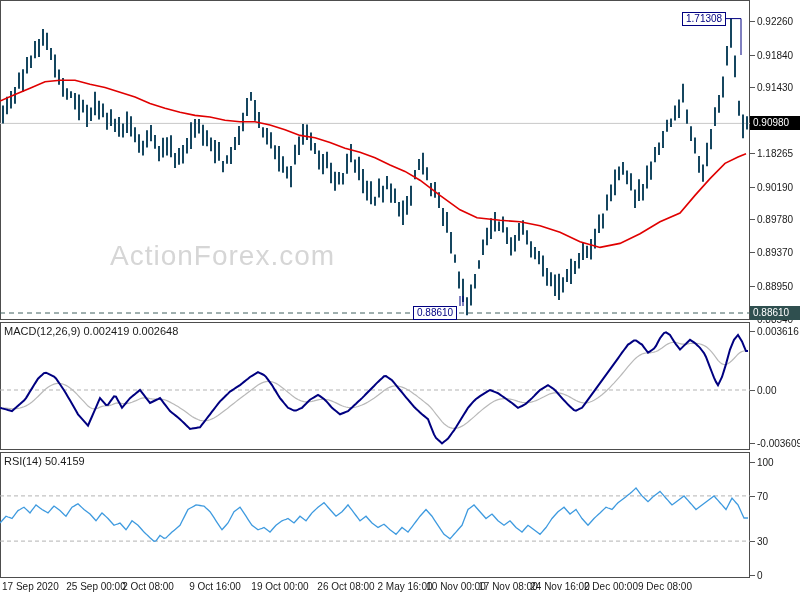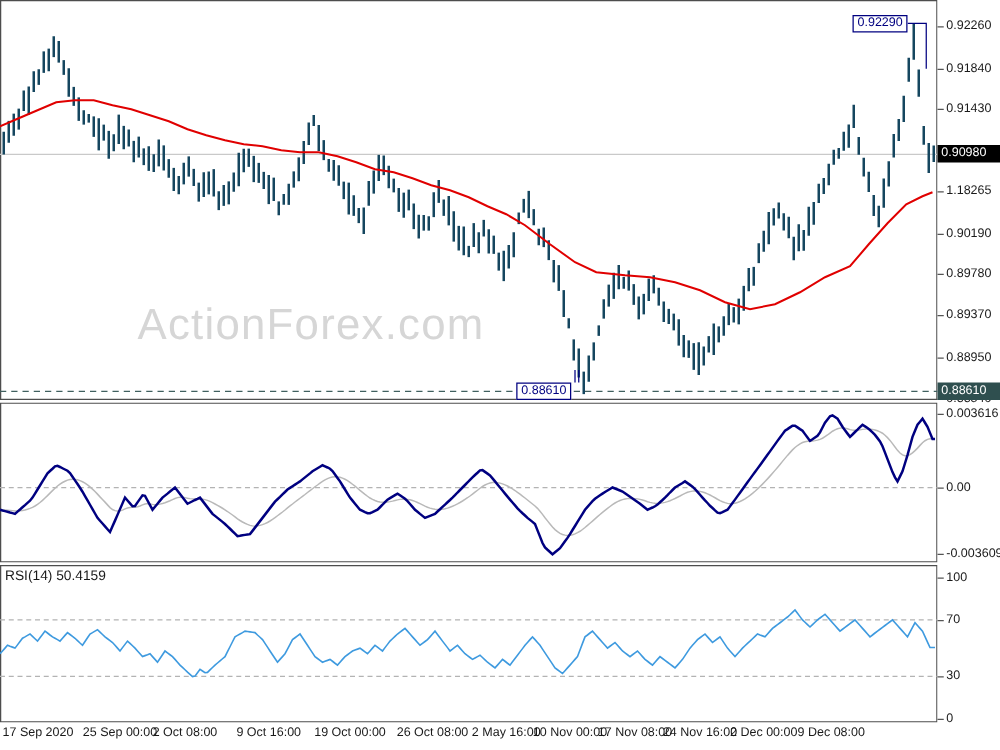--- a/index.html
+++ b/index.html
@@ -4,21 +4,21 @@
 <style>
   html,body{margin:0;padding:0;background:#fff;}
   body{width:800px;height:600px;overflow:hidden;font-family:"Liberation Sans",sans-serif;}
   .wrap{position:relative;width:800px;height:600px;background:#fff;}
   .panel{position:absolute;left:0;width:750px;}
   #p-price{top:0;height:320px;}
   #p-macd{top:322px;height:128px;}
   #p-rsi{top:452px;height:141px;text-align:center;}
   .panel svg{position:absolute;left:0;top:0;display:block;z-index:2;}
   .plabel{position:absolute;left:4px;top:3px;font-size:11px;color:#1a1a1a;z-index:5;white-space:nowrap;}
-  .watermark{position:absolute;left:110px;top:240px;font-size:35px;color:#d6d6d6;letter-spacing:1px;z-index:1;}
+  .watermark{position:absolute;left:110px;top:240px;font-size:28px;color:#d6d6d6;letter-spacing:1px;z-index:1;}
   .lvlbox{position:absolute;height:12px;line-height:12px;font-size:10px;color:#000080;border:1px solid #000080;background:#fff;padding:0 3px;z-index:6;white-space:nowrap;}
   #box-res{left:682px;top:12px;}
   #box-sup{left:413px;top:306px;}
   .badge{position:absolute;left:750px;width:50px;height:14px;line-height:14px;font-size:10px;color:#fff;background:#000;padding-left:3px;box-sizing:border-box;z-index:6;}
   .badge.sup{background:#2f4f4f;}
   #axis-right{position:absolute;left:750px;top:0;width:50px;height:600px;z-index:3;}
   #axis-bottom{position:absolute;left:0;top:578px;width:800px;height:22px;z-index:3;}
   .tick-label{position:absolute;left:7px;font-size:10px;color:#1a1a1a;transform:translateY(-50%);white-space:nowrap;}
   .tick-dash{position:absolute;left:0;width:5px;height:1px;background:#555;}
   .date-label{position:absolute;top:3px;font-size:10px;color:#1a1a1a;transform:translateX(-50%);white-space:nowrap;}
@@ -219,31 +219,32 @@
         <line x1="731" x2="731" y1="18.6" y2="47.8" stroke="#15465f" stroke-width="2"></line>
         <line x1="735" x2="735" y1="55.6" y2="77.3" stroke="#15465f" stroke-width="2"></line>
         <line x1="739" x2="739" y1="100.7" y2="115.7" stroke="#15465f" stroke-width="2"></line>
         <line x1="743" x2="743" y1="114.4" y2="138.3" stroke="#15465f" stroke-width="2"></line>
         <line x1="747" x2="747" y1="116.3" y2="129.5" stroke="#15465f" stroke-width="2"></line>
         <polyline points="0,101.0 15,94.6 30,88.2 45,81.8 60,80.2 75,80.2 90,84.2 105,87.4 120,92.2 135,97.0 150,103.4 165,108.2 180,112.2 195,115.4 210,117.0 225,120.2 240,121.8 255,121.8 270,125.0 285,129.8 300,135.4 315,137.8 330,142.6 345,148.2 360,152.2 375,157.8 390,165.0 405,171.4 420,180.2 440,195.4 460,209.8 477,217.8 500,220.2 520,221.8 540,225.8 560,232.2 580,241.8 600,247.4 620,243.4 640,233.8 660,221.8 680,213.0 695,195.4 710,178.6 725,163.4 738,157.0 746,153.8" fill="none" stroke="#e00000" stroke-width="1.6"></polyline>
         <polyline points="726,18.6 741,18.6 741,55" fill="none" stroke="#000080"></polyline>
         <line x1="460" x2="460" y1="295.99999999999983" y2="305.99999999999983" stroke="#000080"></line>
         <line x1="463" x2="463" y1="295.99999999999983" y2="305.99999999999983" stroke="#000080"></line>
       </svg>
-    <div class="lvlbox" id="box-res" style="top: 11.6px;">0.92290</div>
+    <div class="lvlbox" id="box-res" style="top: 11.6px;">1.71308</div>
     <div class="lvlbox" id="box-sup" style="top: 306px;">0.88610</div>
   </div>
 
   <div class="panel" id="p-macd">
     <svg id="svg-macd" width="750" height="128">
         <rect x="0.5" y="0.5" width="749" height="127" fill="none" stroke="#4d4d4d"></rect>
         <line x1="0" x2="750" y1="68" y2="68" stroke="#b3b3b3" stroke-dasharray="4 3"></line>
         <polyline points="0,85.8 2,85.9 4,86.0 6,86.1 8,86.3 10,86.5 12,86.8 14,86.8 16,86.7 18,86.4 20,86.0 22,85.4 24,84.7 26,83.9 28,82.8 30,81.5 32,80.0 34,78.3 36,76.4 38,74.5 40,72.5 42,70.5 44,68.6 46,66.8 48,65.3 50,64.0 52,63.0 54,62.1 56,61.6 58,61.4 60,61.5 62,61.8 64,62.5 66,63.4 68,64.5 70,65.9 72,67.5 74,69.3 76,71.2 78,73.3 80,75.5 82,77.6 84,79.7 86,81.9 88,84.1 90,85.6 92,86.5 94,86.8 96,86.7 98,86.1 100,85.1 102,84.4 104,84.0 106,83.9 108,83.8 110,83.4 112,82.8 114,81.9 116,81.2 118,80.9 120,81.1 122,81.5 124,81.7 126,81.6 128,81.3 130,80.8 132,80.2 134,79.4 136,78.6 138,77.7 140,76.8 142,76.1 144,75.8 146,75.8 148,76.1 150,76.6 152,76.9 154,77.1 156,77.2 158,77.2 160,77.1 162,77.3 164,77.7 166,78.3 168,79.1 170,80.1 172,81.2 174,82.3 176,83.4 178,84.6 180,85.9 182,87.2 184,88.6 186,90.0 188,91.5 190,93.1 192,94.4 194,95.6 196,96.6 198,97.5 200,98.3 202,98.7 204,98.9 206,98.7 208,98.3 210,97.7 212,96.9 214,96.0 216,94.8 218,93.5 220,92.1 222,90.6 224,89.1 226,87.6 228,86.0 230,84.3 232,82.7 234,81.2 236,79.6 238,78.1 240,76.6 242,75.1 244,73.6 246,72.0 248,70.5 250,69.0 252,67.4 254,66.0 256,64.5 258,63.1 260,61.9 262,60.9 264,60.1 266,59.6 268,59.4 270,59.5 272,59.8 274,60.5 276,61.4 278,62.5 280,63.9 282,65.4 284,66.9 286,68.6 288,70.3 290,71.9 292,73.5 294,75.0 296,76.4 298,77.5 300,78.4 302,79.2 304,79.6 306,79.8 308,79.8 310,79.6 312,79.3 314,78.9 316,78.4 318,77.9 320,77.5 322,77.3 324,77.3 326,77.5 328,77.8 330,78.4 332,79.1 334,80.0 336,80.9 338,81.9 340,82.9 342,83.8 344,84.5 346,85.0 348,85.4 350,85.6 352,85.6 354,85.4 356,85.0 358,84.5 360,83.8 362,83.0 364,82.1 366,81.1 368,80.0 370,78.8 372,77.5 374,76.2 376,74.8 378,73.3 380,71.7 382,70.2 384,68.6 386,67.2 388,66.0 390,65.1 392,64.4 394,64.0 396,63.9 398,64.1 400,64.5 402,65.1 404,65.9 406,66.8 408,67.9 410,69.1 412,70.4 414,71.9 416,73.3 418,74.9 420,76.4 422,78.0 424,79.6 426,81.2 428,82.8 430,84.7 432,87.0 434,89.5 436,92.2 438,94.7 440,97.2 442,99.6 444,101.7 446,103.3 448,104.7 450,105.6 452,106.1 454,106.3 456,106.2 458,105.8 460,105.1 462,104.1 464,103.0 466,101.6 468,100.0 470,98.3 472,96.6 474,94.9 476,93.1 478,91.3 480,89.6 482,87.9 484,86.3 486,84.7 488,83.2 490,81.7 492,80.4 494,79.3 496,78.4 498,77.7 500,77.2 502,76.9 504,76.7 506,76.7 508,76.9 510,77.1 512,77.5 514,78.0 516,78.6 518,79.4 520,79.9 522,80.3 524,80.6 526,80.7 528,80.6 530,80.3 532,79.9 534,79.3 536,78.6 538,77.7 540,76.8 542,75.8 544,74.8 546,73.7 548,72.7 550,71.8 552,71.3 554,70.9 556,70.7 558,70.8 560,71.1 562,71.6 564,72.2 566,73.1 568,74.0 570,75.1 572,76.2 574,77.4 576,78.5 578,79.4 580,80.1 582,80.7 584,81.0 586,80.9 588,80.6 590,80.0 592,79.2 594,78.2 596,77.1 598,75.8 600,74.3 602,72.7 604,71.0 606,69.2 608,67.3 610,65.3 612,63.2 614,61.1 616,58.9 618,56.6 620,54.3 622,52.0 624,49.6 626,47.1 628,44.7 630,42.3 632,40.1 634,37.9 636,36.0 638,34.4 640,33.1 642,32.0 644,31.4 646,31.0 648,31.0 650,30.8 652,30.5 654,30.1 656,29.5 658,28.6 660,27.3 662,26.0 664,24.5 666,23.0 668,21.9 670,21.0 672,20.5 674,20.4 676,20.6 678,21.0 680,21.7 682,22.1 684,22.2 686,22.2 688,21.9 690,21.5 692,21.3 694,21.2 696,21.3 698,21.5 700,22.0 702,22.6 704,23.5 706,24.6 708,26.2 710,28.1 712,30.3 714,32.9 716,35.6 718,38.3 720,40.4 722,41.9 724,42.5 726,42.5 728,41.7 730,40.3 732,38.5 734,36.5 736,34.3 738,32.2 740,30.6 742,29.5 744,29.0 746,29.0 748,29.0" fill="none" stroke="#b9b9b9" stroke-width="1.2"></polyline>
         <polyline points="0,85.8 2,86.4 4,86.9 6,87.4 8,88.0 10,88.5 12,89.1 14,87.3 16,85.6 18,83.8 20,82.1 22,80.3 24,78.6 26,76.1 28,72.9 30,69.6 32,66.4 34,63.1 36,59.9 38,56.7 40,54.8 42,53.0 44,51.1 46,50.7 48,51.6 50,52.6 52,53.6 54,54.6 56,56.5 58,59.4 60,62.3 62,65.2 64,68.2 66,71.4 68,74.9 70,78.3 72,81.8 74,85.3 76,88.8 78,92.3 80,94.6 82,96.8 84,99.1 86,101.4 88,103.6 90,99.0 92,94.5 94,89.9 96,85.3 98,80.7 100,76.1 102,78.4 104,80.7 106,83.0 108,82.8 110,79.9 112,77.1 114,74.3 116,74.7 118,78.4 120,82.1 122,85.8 124,83.4 126,81.0 128,78.5 130,76.1 132,74.5 134,72.9 136,71.2 138,69.6 140,68.0 142,70.6 144,73.2 146,75.8 148,78.4 150,81.0 152,80.0 154,79.0 156,78.0 158,77.1 160,76.1 162,78.7 164,81.3 166,83.9 168,86.5 170,89.1 172,90.7 174,92.3 176,93.9 178,95.5 180,97.2 182,99.1 184,101.0 186,103.0 188,104.9 190,106.9 192,106.6 194,106.2 196,105.9 198,105.6 200,105.3 202,102.7 204,100.1 206,97.5 208,94.9 210,92.3 212,89.7 214,87.1 216,84.5 218,81.9 220,79.3 222,77.4 224,75.5 226,73.5 228,71.6 230,69.6 232,68.3 234,67.0 236,65.7 238,64.4 240,63.1 242,61.5 244,59.9 246,58.3 248,56.7 250,55.0 252,53.8 254,52.6 256,51.4 258,50.2 260,51.1 262,52.0 264,53.0 266,54.8 268,57.6 270,60.4 272,63.1 274,66.4 276,69.6 278,72.9 280,76.1 282,78.5 284,81.0 286,83.4 288,85.8 290,86.7 292,87.7 294,88.6 296,88.6 298,87.7 300,86.7 302,85.8 304,83.8 306,81.8 308,79.7 310,77.7 312,76.5 314,75.3 316,74.1 318,72.9 320,74.2 322,75.6 324,77.0 326,78.9 328,81.2 330,83.5 332,85.8 334,87.4 336,89.1 338,90.7 340,92.3 342,91.5 344,90.7 346,89.9 348,89.1 350,87.2 352,85.4 354,83.5 356,81.7 358,79.8 360,78.0 362,76.1 364,74.1 366,72.0 368,70.0 370,68.0 372,66.0 374,64.0 376,61.9 378,59.9 380,58.0 382,56.2 384,54.3 386,54.1 388,55.5 390,56.9 392,58.3 394,60.7 396,63.1 398,65.6 400,68.0 402,70.4 404,72.9 406,75.3 408,77.7 410,80.0 412,82.3 414,84.7 416,86.7 418,88.6 420,90.4 422,92.3 424,93.9 426,95.5 428,97.2 430,102.3 432,107.3 434,112.4 436,115.9 438,117.8 440,119.6 442,121.5 444,119.8 446,118.2 448,116.6 450,113.8 452,111.0 454,108.3 456,105.3 458,102.0 460,98.8 462,95.5 464,92.3 466,89.1 468,85.8 470,83.5 472,81.2 474,78.9 476,77.0 478,75.6 480,74.2 482,72.9 484,71.6 486,70.4 488,69.2 490,68.0 492,68.8 494,69.6 496,70.4 498,71.2 500,72.6 502,74.0 504,75.4 506,76.8 508,78.2 510,79.6 512,81.0 514,82.6 516,84.2 518,85.8 520,84.9 522,84.0 524,83.0 526,81.7 528,79.8 530,78.0 532,76.1 534,74.1 536,72.0 538,70.0 540,68.0 542,66.8 544,65.6 546,64.4 548,63.1 550,64.5 552,65.9 554,67.3 556,69.2 558,71.5 560,73.8 562,76.1 564,78.3 566,80.4 568,82.6 570,84.4 572,86.3 574,88.1 576,88.6 578,87.7 580,86.7 582,85.8 584,83.1 586,80.4 588,77.7 590,74.9 592,72.2 594,69.4 596,66.6 598,63.8 600,61.1 602,58.3 604,55.6 606,52.9 608,50.2 610,47.4 612,44.6 614,41.8 616,39.1 618,36.3 620,33.5 622,30.7 624,28.0 626,25.3 628,22.6 630,21.3 632,19.9 634,18.5 636,18.5 638,19.9 640,21.3 642,22.6 644,25.3 646,28.0 648,30.7 650,29.4 652,28.0 654,26.6 656,23.9 658,20.0 660,16.2 662,13.6 664,11.0 666,10.3 668,11.6 670,12.9 672,16.2 674,19.4 676,22.3 678,24.9 680,27.5 682,25.6 684,23.6 686,21.7 688,19.7 690,17.8 692,19.1 694,20.4 696,22.0 698,23.9 700,25.9 702,28.5 704,31.1 706,35.0 708,40.1 710,45.3 712,50.5 714,55.7 716,59.9 718,63.1 720,59.1 722,55.0 724,48.6 726,42.1 728,34.8 730,27.5 732,22.6 734,17.8 736,15.4 738,12.9 740,16.2 742,19.4 744,24.3 746,29.1 748,29.1" fill="none" stroke="#000080" stroke-width="2"></polyline>
       </svg>
+    <div class="plabel">MACD(12,26,9) 0.002419 0.002648</div>
   </div>
 
   <div class="panel" id="p-rsi">
     <svg id="svg-rsi" width="750" height="126">
         <rect x="0.5" y="0.5" width="749" height="125" fill="none" stroke="#4d4d4d"></rect>
         <line x1="0" x2="750" y1="43.9" y2="43.9" stroke="#b3b3b3" stroke-dasharray="4 3"></line>
         <line x1="0" x2="750" y1="89.1" y2="89.1" stroke="#b3b3b3" stroke-dasharray="4 3"></line>
         <polyline points="0,71.0 2,68.8 4,66.5 6,64.2 8,65.0 10,65.7 12,66.5 14,63.9 16,61.2 18,58.6 20,57.5 22,56.3 24,55.2 26,57.1 28,59.0 30,60.9 32,58.2 34,55.6 36,52.9 38,54.4 40,56.0 42,57.5 44,58.6 46,59.7 48,60.9 50,58.6 52,56.3 54,54.1 56,55.6 58,57.1 60,58.6 62,60.5 64,62.4 66,64.2 68,61.2 70,58.2 72,55.2 74,54.1 76,52.9 78,51.8 80,53.7 82,55.6 84,57.5 86,59.0 88,60.5 90,62.0 92,64.2 94,66.5 96,68.8 98,66.1 100,63.5 102,60.9 104,62.7 106,64.6 108,66.5 110,68.8 112,71.0 114,73.3 116,72.5 118,71.8 120,71.0 122,73.3 124,75.5 126,77.8 128,74.8 130,71.8 132,68.8 134,70.3 136,71.8 138,73.3 140,75.5 142,77.8 144,80.1 146,81.9 148,83.8 150,85.7 152,87.5 154,89.3 156,88.9 158,86.2 160,83.5 162,84.8 164,86.2 166,85.9 168,83.9 170,82.0 172,80.1 174,78.4 176,76.7 178,75.0 180,73.3 182,69.3 184,65.4 186,61.4 188,57.5 190,56.3 192,55.2 194,54.1 196,52.9 198,53.2 200,53.5 202,53.8 204,54.1 206,56.0 208,57.8 210,59.7 212,62.7 214,65.7 216,68.8 218,71.8 220,74.8 222,77.8 224,75.5 226,73.3 228,71.0 230,67.3 232,63.5 234,59.7 236,58.2 238,56.7 240,55.2 242,58.2 244,61.2 246,64.2 248,67.3 250,70.3 252,73.3 254,74.8 256,76.3 258,77.8 260,77.0 262,76.3 264,75.5 266,77.0 268,78.6 270,80.1 272,77.8 274,75.5 276,73.3 278,71.8 280,70.3 282,68.8 284,68.0 286,67.3 288,66.5 290,68.0 292,69.5 294,71.0 296,68.8 298,66.5 300,64.2 302,65.7 304,67.3 306,68.8 308,66.1 310,63.5 312,60.9 314,59.0 316,57.1 318,55.2 320,53.7 322,52.2 324,50.7 326,52.9 328,55.2 330,57.5 332,59.7 334,62.0 336,64.2 338,62.7 340,61.2 342,59.7 344,57.5 346,55.2 348,52.9 350,55.6 352,58.2 354,60.9 356,63.5 358,66.1 360,68.8 362,67.3 364,65.7 366,64.2 368,66.5 370,68.8 372,71.0 374,72.5 376,74.0 378,75.5 380,74.4 382,73.3 384,72.2 386,74.0 388,75.9 390,77.8 392,79.3 394,80.8 396,82.3 398,80.1 400,77.8 402,75.5 404,77.0 406,78.6 408,80.1 410,77.4 412,74.8 414,72.2 416,69.5 418,66.9 420,64.2 422,62.0 424,59.7 426,57.5 428,59.7 430,62.0 432,64.2 434,67.3 436,70.3 438,73.3 440,76.3 442,79.3 444,82.3 446,83.8 448,85.3 450,86.8 452,84.6 454,82.3 456,80.1 458,77.8 460,75.5 462,73.3 464,68.0 466,62.7 468,57.5 470,56.0 472,54.4 474,52.9 476,55.2 478,57.5 480,59.7 482,62.0 484,64.2 486,66.5 488,65.0 490,63.5 492,62.0 494,64.2 496,66.5 498,68.8 500,70.3 502,71.8 504,73.3 506,71.8 508,70.3 510,68.8 512,71.0 514,73.3 516,75.5 518,77.0 520,78.6 522,80.1 524,77.8 526,75.5 528,73.3 530,74.8 532,76.3 534,77.8 536,79.3 538,80.8 540,82.3 542,80.1 544,77.8 546,75.5 548,72.5 550,69.5 552,66.5 554,64.2 556,62.0 558,59.7 560,58.2 562,56.7 564,55.2 566,57.5 568,59.7 570,62.0 572,60.5 574,59.0 576,57.5 578,60.5 580,63.5 582,66.5 584,68.8 586,71.0 588,73.3 590,71.0 592,68.8 594,66.5 596,64.6 598,62.7 600,60.9 602,59.0 604,57.1 606,55.2 608,56.0 610,56.7 612,57.5 614,55.2 616,52.9 618,50.7 620,49.2 622,47.7 624,46.2 626,44.7 628,43.1 630,41.6 632,39.8 634,37.9 636,36.0 638,38.6 640,41.3 642,43.9 644,45.8 646,47.7 648,49.6 650,47.7 652,45.8 654,43.9 656,42.4 658,40.9 660,39.4 662,41.6 664,43.9 666,46.2 668,48.4 670,50.7 672,52.9 674,51.4 676,49.9 678,48.4 680,46.9 682,45.4 684,43.9 686,46.2 688,48.4 690,50.7 692,52.9 694,55.2 696,57.5 698,56.0 700,54.4 702,52.9 704,51.4 706,49.9 708,48.4 710,46.9 712,45.4 714,43.9 716,46.2 718,48.4 720,50.7 722,52.9 724,55.2 726,57.5 728,53.7 730,49.9 732,46.2 734,48.4 736,50.7 738,52.9 740,57.3 742,61.7 744,66.0 746,66.0 748,66.0" fill="none" stroke="#3e9adf" stroke-width="1.3"></polyline>
       </svg>
     <div class="plabel">RSI(14) 50.4159</div>

